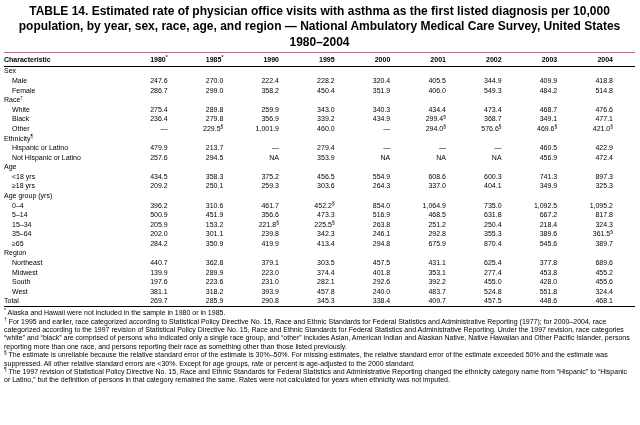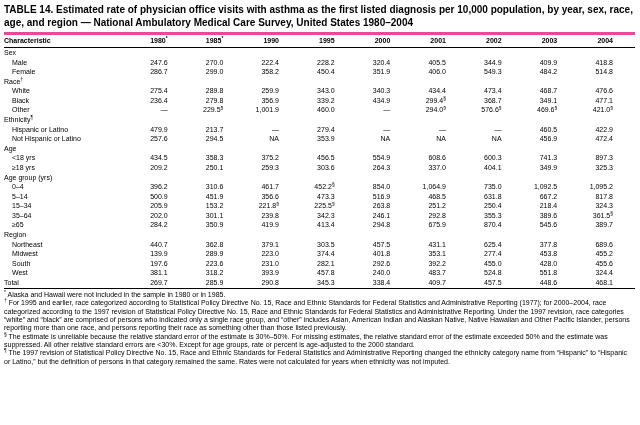--- a/index.html
+++ b/index.html
@@ -3,22 +3,22 @@
 <meta charset="utf-8">
 <style>
   html, body { margin:0; padding:0; }
   body {
     width:640px; height:425px; overflow:hidden;
     background:#ffffff; color:#000000;
     font-family:"Liberation Sans", sans-serif;
   }
   .page { padding:4px 5px 0 4px; }
   .title {
-    font-size:10px; font-weight:700; line-height:1.28;
-    padding-bottom:2px; border-bottom:3px solid #ec4899;
+    font-size:12px; font-weight:700; line-height:1.28;
+    padding-bottom:2px; border-bottom:1px solid #ec4899;text-align:center;
   }
   table {
     width:100%; border-collapse:collapse; table-layout:fixed;
     border-bottom:1px solid #000;
   }
   .col-char { width:130px; }
   th, td {
     font-size:7px; font-weight:normal; line-height:8.2px;
     padding:0.7px 0; white-space:nowrap; overflow:hidden;
   }

